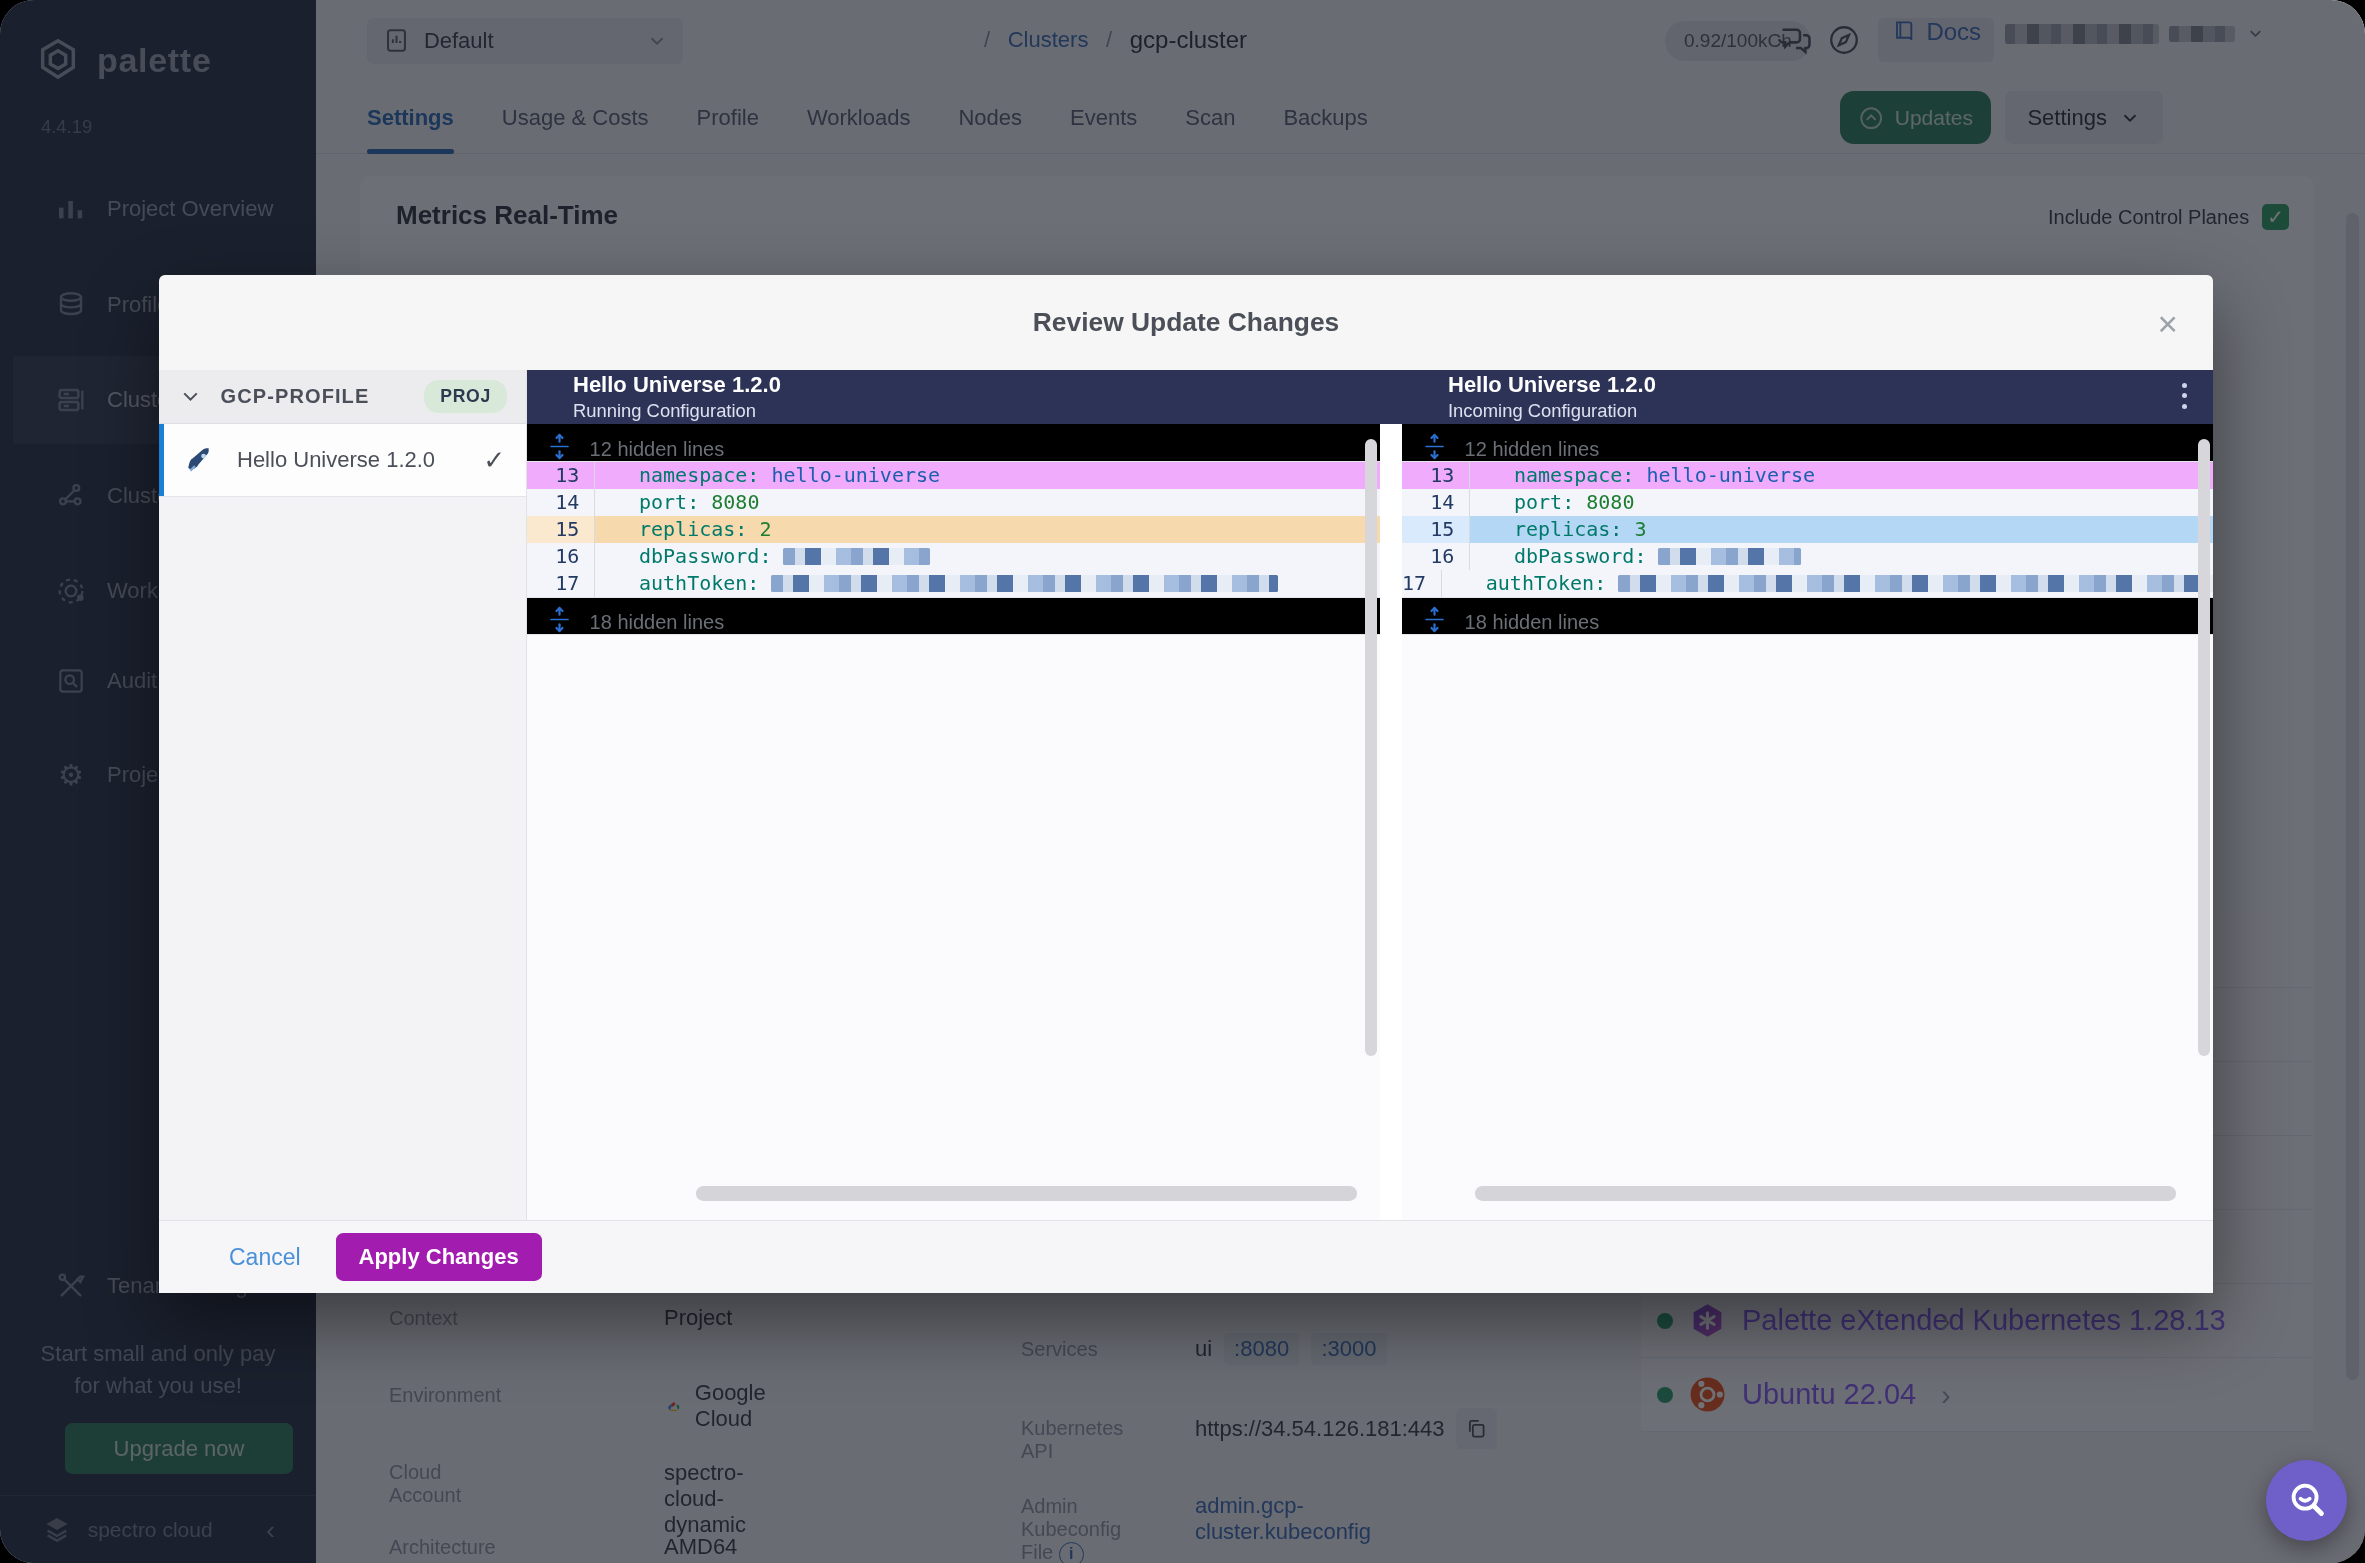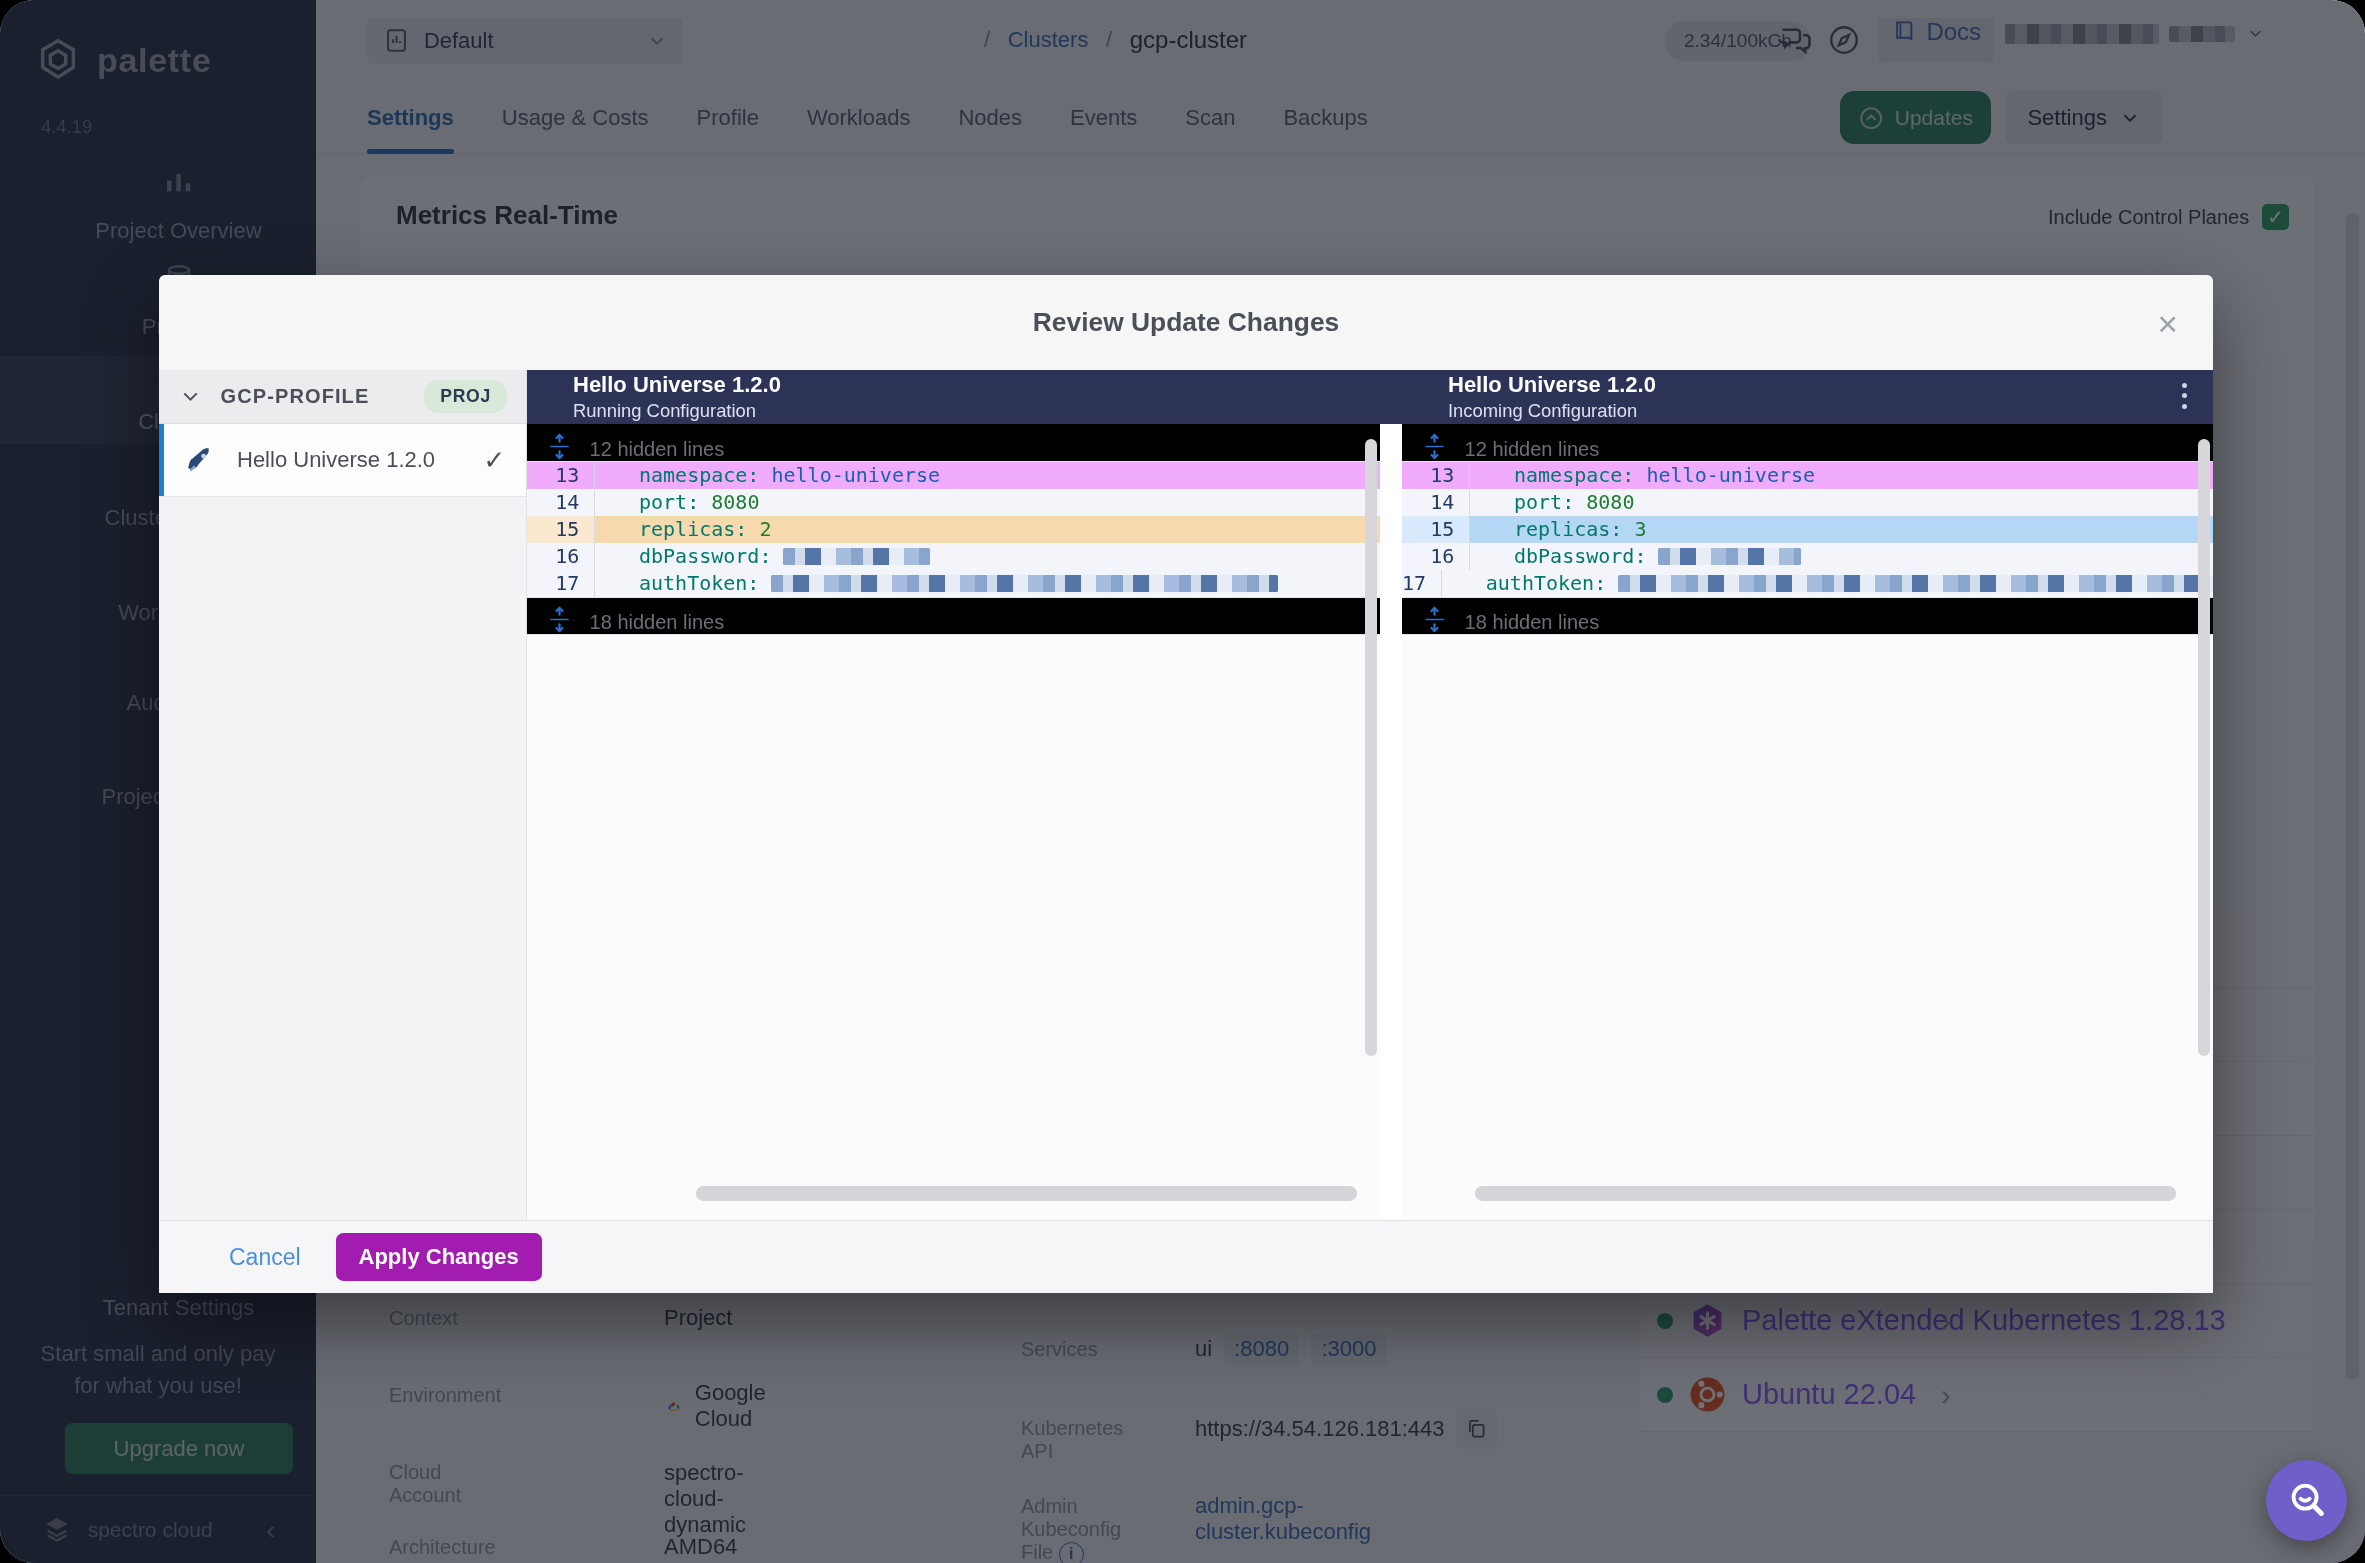--- a/index.html
+++ b/index.html
@@ -5,21 +5,21 @@
   * { margin:0; padding:0; box-sizing:border-box; }
   html,body { width:2366px; height:1564px; background:#000; font-family:"Liberation Sans", sans-serif; }
   .app { position:absolute; inset:0; border-radius:34px; overflow:hidden; background:#eef0f3; }
 
   
   .sidebar { position:absolute; left:0; top:0; width:316px; height:1564px; background:#2b3247; z-index:10; }
   .logo-row { position:absolute; left:35px; top:37px; display:flex; align-items:center; gap:16px; }
   .logo-row svg { width:46px; height:46px; }
   .logo-text { font-size:34px; font-weight:600; color:#9ba1ad; letter-spacing:0.7px; }
   .version { position:absolute; left:41px; top:116px; font-size:18.4px; color:#6e7686; }
-  .nav { position:absolute; left:0; width:316px; height:88px; display:flex; align-items:center; gap:19px; padding-left:41px; color:#959ba7; font-size:22px;flex-direction:column; }
+  .nav { position:absolute; left:13px; width:316px; height:88px; display:flex; align-items:center; gap:19px; padding-left:41px; color:#959ba7; font-size:22px; }
   .nav .nicon { width:34px; height:34px; flex:0 0 34px; color:#7e8694; display:flex; align-items:center; justify-content:center; font-size:29px; }
   .nav.active { background:rgba(255,255,255,.07); color:#b5bbc6; }
   .nav span.lbl { white-space:nowrap; }
   .upsell { position:absolute; left:0; top:1338px; width:316px; text-align:center; color:#8b92a0; font-size:22px; line-height:32px; }
   .upgrade-btn { position:absolute; left:65px; top:1423px; width:228px; height:51px; border-radius:7.3px; background:#2f7e5c; color:#cfdcd4; font-size:22px; display:flex; align-items:center; justify-content:center; }
   .side-footer { position:absolute; left:0; top:1495px; width:316px; height:69px; border-top:0.7px solid rgba(255,255,255,.08); display:flex; align-items:center; padding:0 41px; gap:14.7px; color:#7c8391; font-size:21px; }
   .side-footer .collapse { margin-left:auto; font-size:26.4px; }
 
   
   .topbar { position:absolute; left:316px; right:0; top:0; height:81px; background:#eef0f3; }
@@ -242,21 +242,21 @@
       <svg class="chev" width="22" height="22" viewBox="0 0 24 24" fill="none" stroke="currentColor" stroke-width="2">
           <path d="M6 9l6 6 6-6"></path>
         </svg>
     </div>
     <div class="crumb">
       <span>/</span>
       <span class="link">Clusters</span>
       <span>/</span>
       <span class="current">gcp-cluster</span>
     </div>
-    <div class="usage-pill">2.34/100kCh</div>
+    <div class="usage-pill">0.92/100kCh</div>
     <svg class="top-icon" style="left:1461px" viewBox="0 0 24 24" fill="none" stroke="#4b515c" stroke-width="1.6">
         <path d="M3.5 5.5h9a2 2 0 0 1 2 2v4a2 2 0 0 1-2 2H8l-2.8 2.6V13.5h-1.7a2 2 0 0 1-2-2"></path>
         <path d="M16.5 9h2a2 2 0 0 1 2 2v4a2 2 0 0 1-2 2h-.6v2.4L15 17h-3"></path>
       </svg>
     <svg class="top-icon" style="left:1511px;width:34px" viewBox="0 0 24 24" fill="none" stroke="#4b515c" stroke-width="1.6">
         <circle cx="12" cy="12" r="9"></circle>
         <path d="M15.5 8.5l-2.2 5-5 2.2 2.2-5z"></path>
       </svg>
     <div class="docs-chip" style="left:1562px">
       <svg width="26.4" height="26.4" viewBox="0 0 24 24" fill="none" stroke="#3f6db5" stroke-width="1.7">

